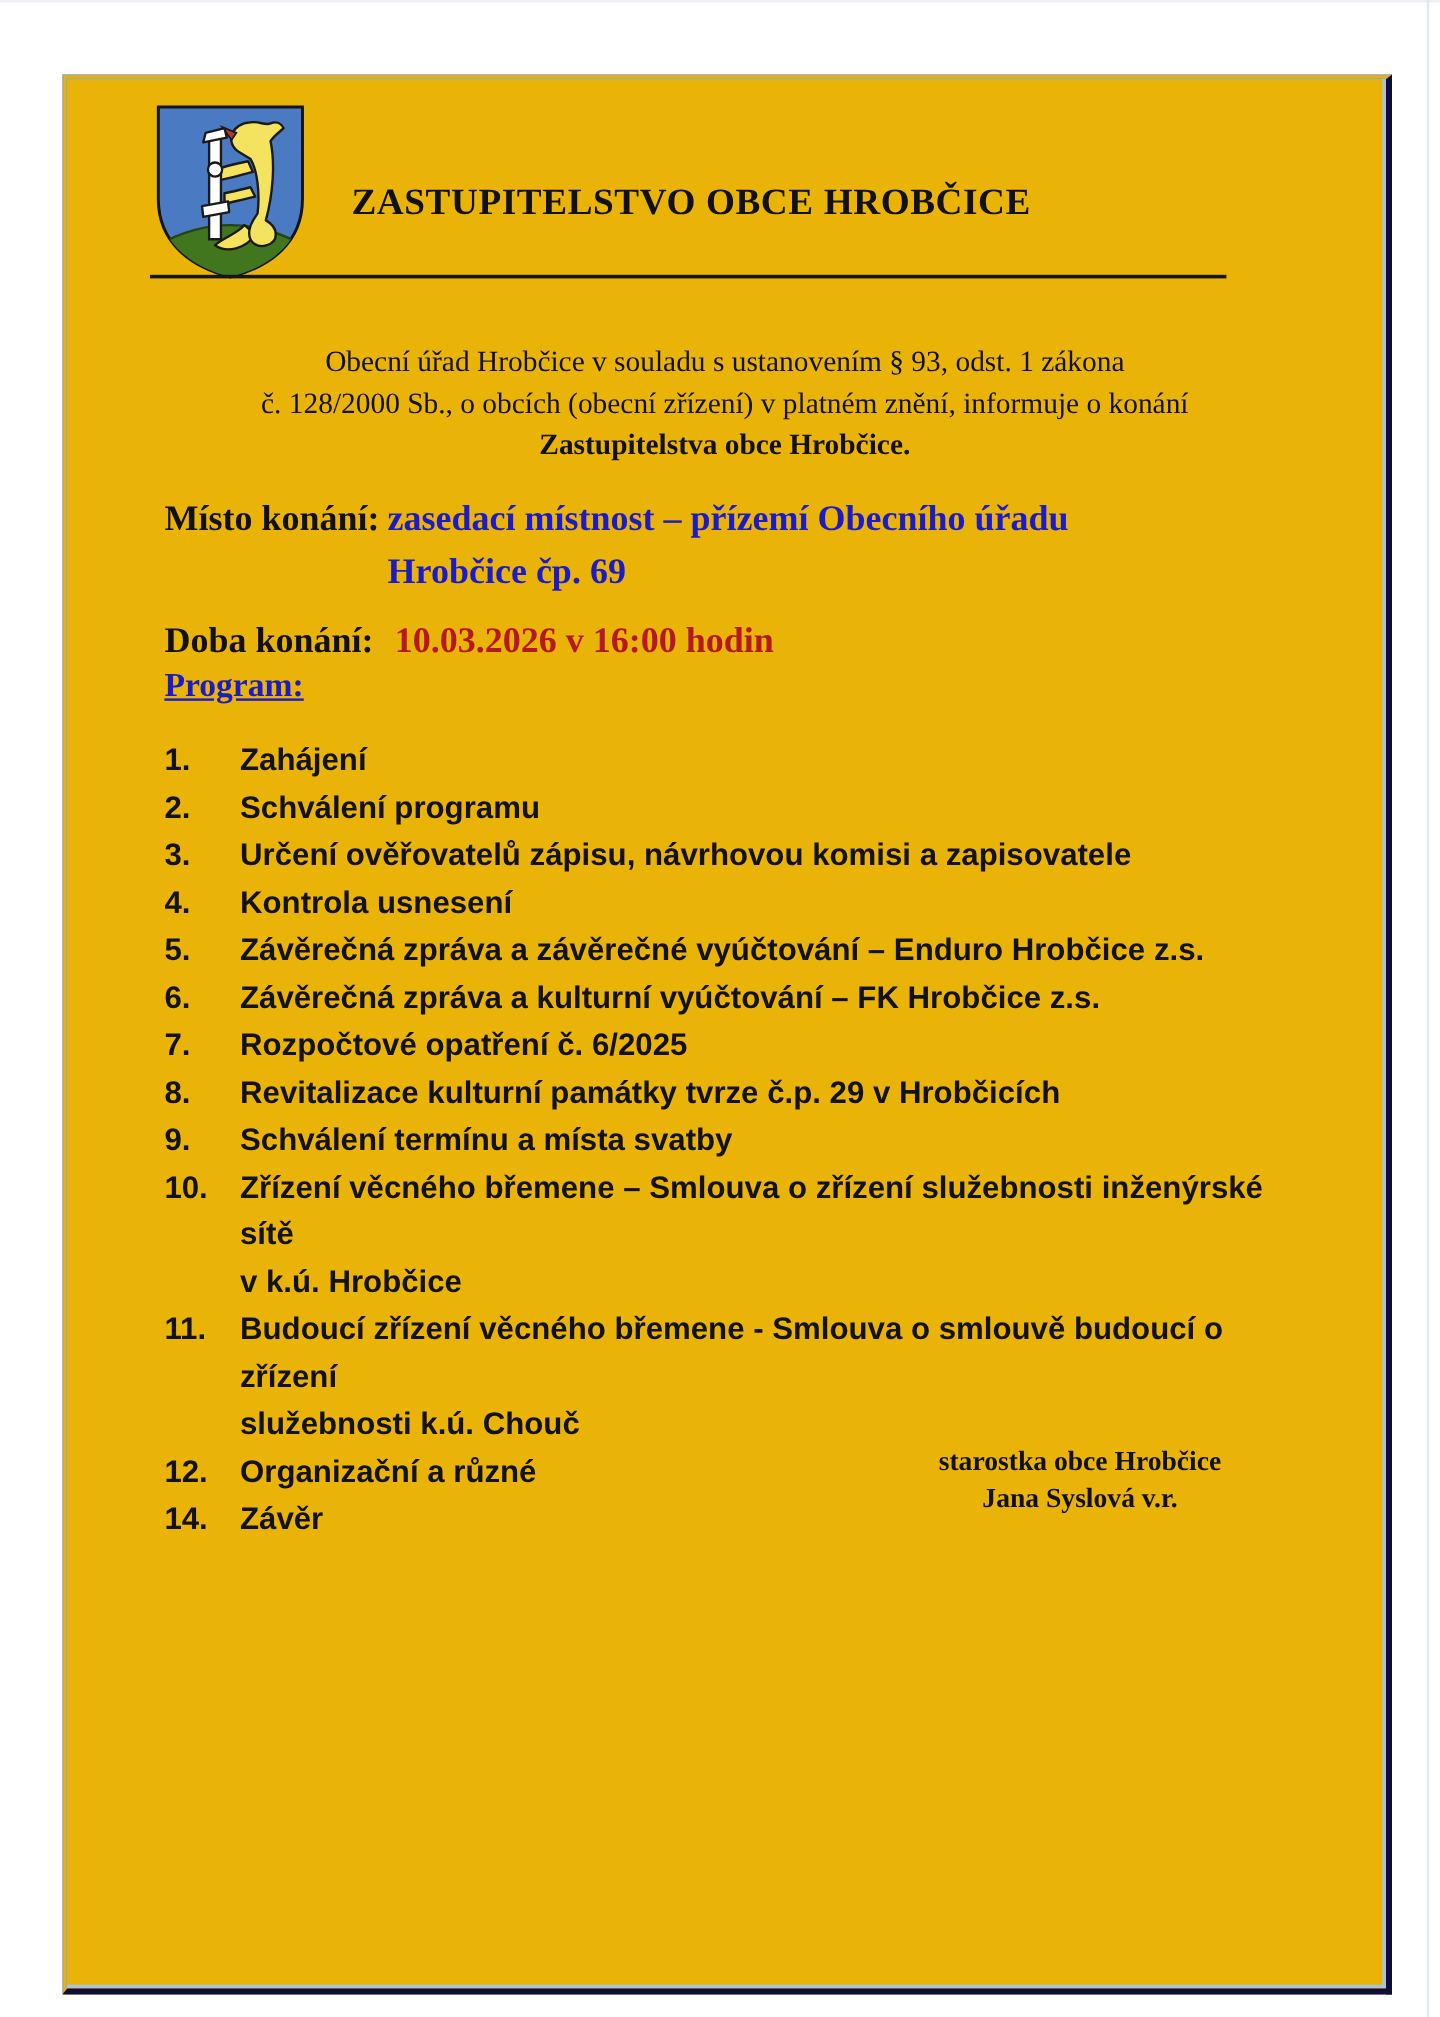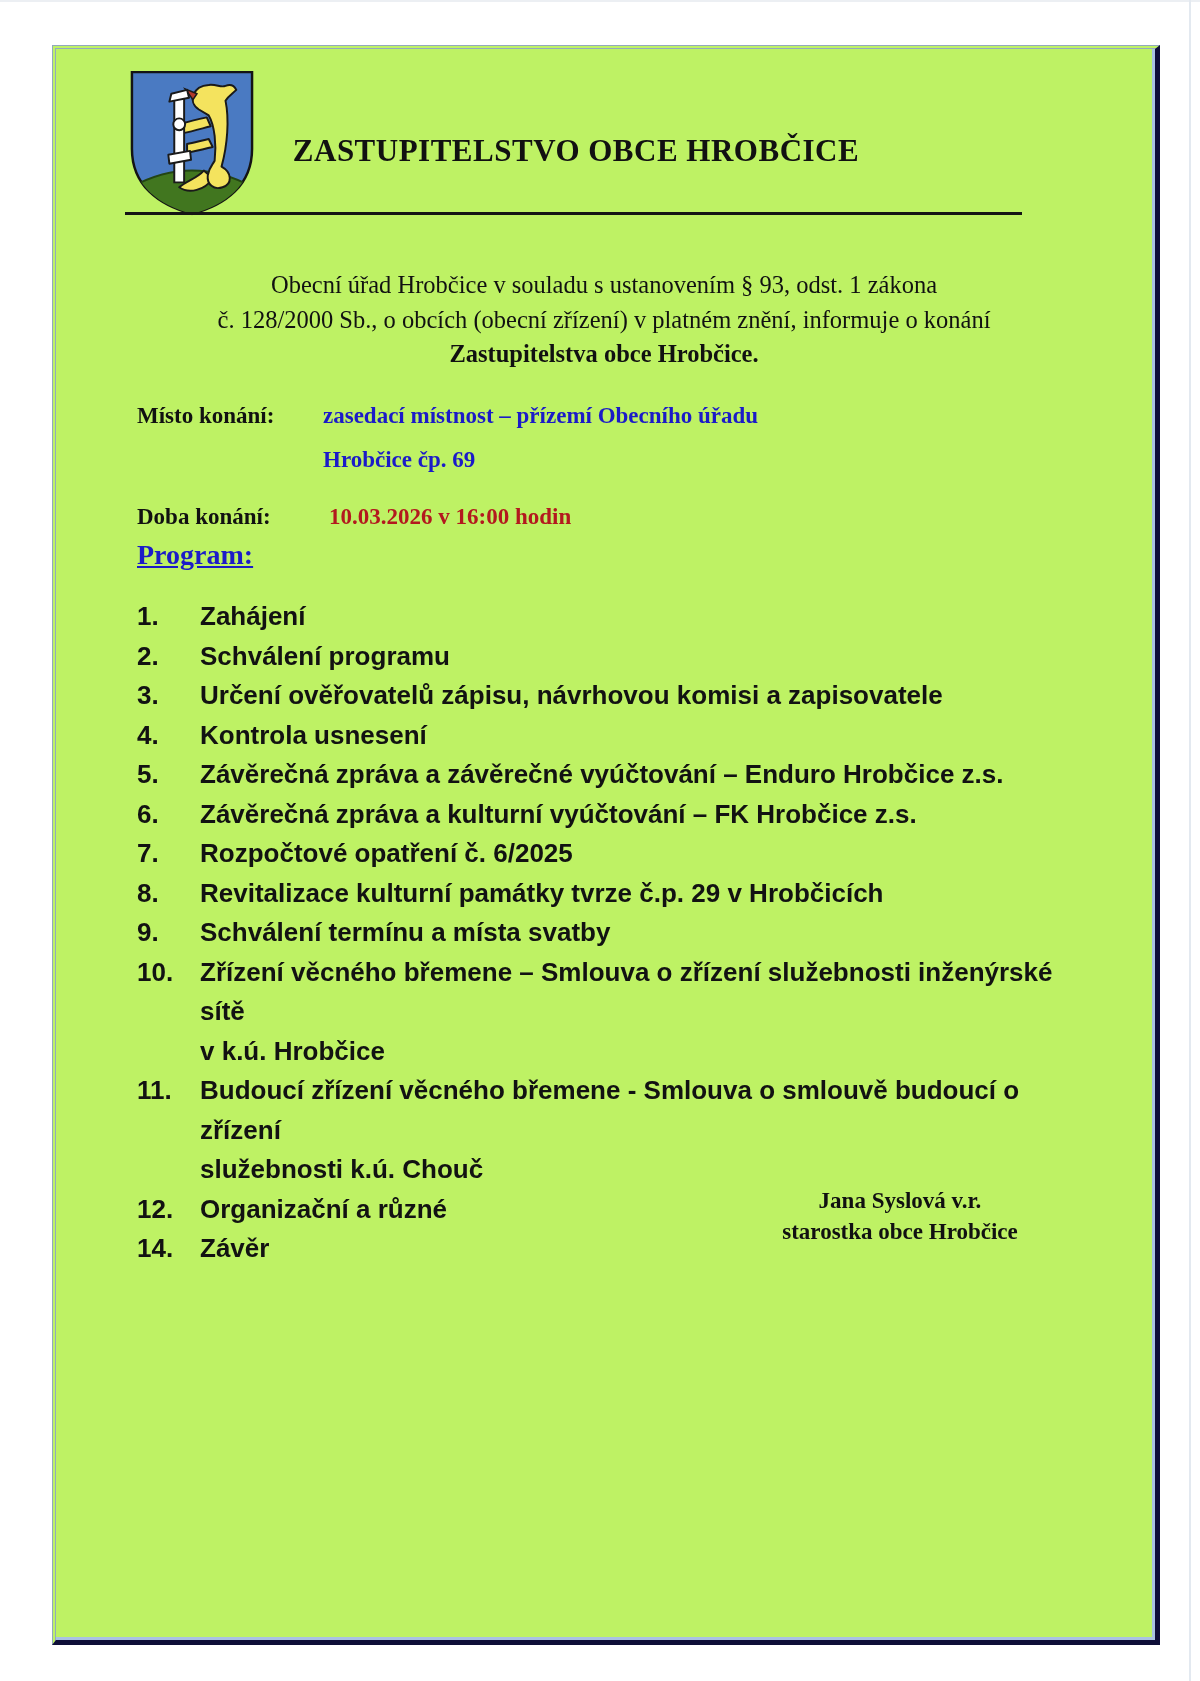--- a/index.html
+++ b/index.html
@@ -5,42 +5,42 @@
   html,body{margin:0;padding:0;}
   body{
     width:1200px;height:1681px;position:relative;background:#ffffff;
     font-family:"Liberation Serif", serif;color:#111;
     overflow:hidden;
   }
   .scan-edge-right{position:absolute;top:0;bottom:0;right:9px;width:2px;background:#e3e9f0;}
   .scan-edge-top{position:absolute;top:0;left:0;right:0;height:2px;background:#eceff3;}
 
   .frame{
-    position:absolute;left:52px;top:45px;width:1108px;height:1600px;
-    box-sizing:border-box;background:#bef264;
+    position:absolute;left:52px;top:62px;width:1108px;height:1600px;
+    box-sizing:border-box;background:#eab308;
     border-top:4px double #93a9bd;
     border-left:4px double #93a9bd;
     border-right:5px solid #0e0e38;
     border-bottom:5px solid #0e0e38;
     box-shadow:inset -3px -3px 0 0 #a9c2e2;
   }
   .coat{position:absolute;left:72px;top:19px;width:128px;height:150px;}
   .doc-title{
     position:absolute;left:180px;top:84px;width:680px;text-align:center;
     font-size:31px;font-weight:bold;letter-spacing:.5px;white-space:nowrap;
   }
   .header-rule{position:absolute;left:69px;top:163px;width:897px;height:3px;background:#151515;}
 
   .intro{
     position:absolute;left:28px;top:195px;width:1040px;text-align:center;
     font-size:24.5px;line-height:34.5px;margin-top:24px;
   }
   .intro .b{font-weight:bold;}
 
-  .details{position:absolute;left:81px;top:345px;font-weight:bold;font-size:23px;}
+  .details{position:absolute;left:81px;top:345px;font-weight:bold;font-size:30px;}
   .detail-row{display:flex;align-items:flex-start;}
   .detail-label{width:186px;flex:0 0 auto;line-height:44px;}
   .place-value{line-height:44px;}
   .time-row{margin-top:13px;}
   .time-value{line-height:44px;padding-left:6px;}
 
   .program-heading{
     position:absolute;left:81px;top:490px;
     font-size:28px;font-weight:bold;text-decoration:underline;
   }
@@ -183,18 +183,18 @@
       <div class="num">12.</div>
       <div class="txt">Organizační a různé</div>
     </div>
     <div class="program-item">
       <div class="num">14.</div>
       <div class="txt">Závěr</div>
     </div>
   </div>
 
   <div class="signature">
+    <div>starostka obce Hrobčice</div>
     <div>Jana Syslová v.r.</div>
-    <div>starostka obce Hrobčice</div>
   </div>
 
 
 </div>
 
 </body></html>

